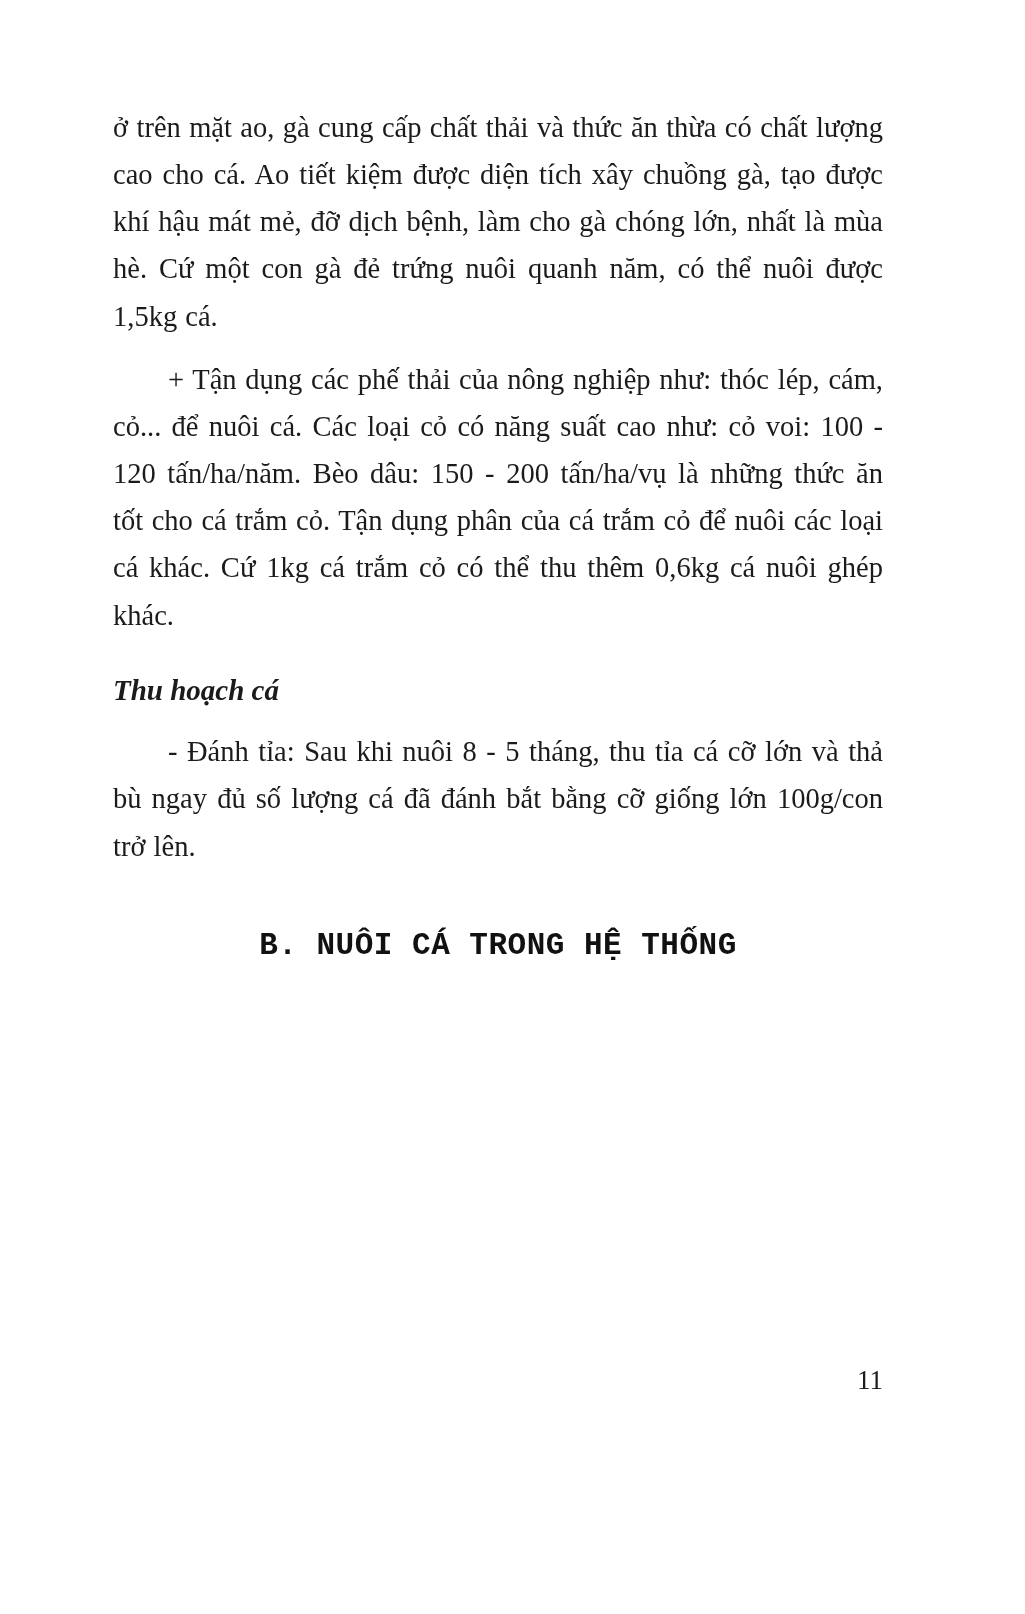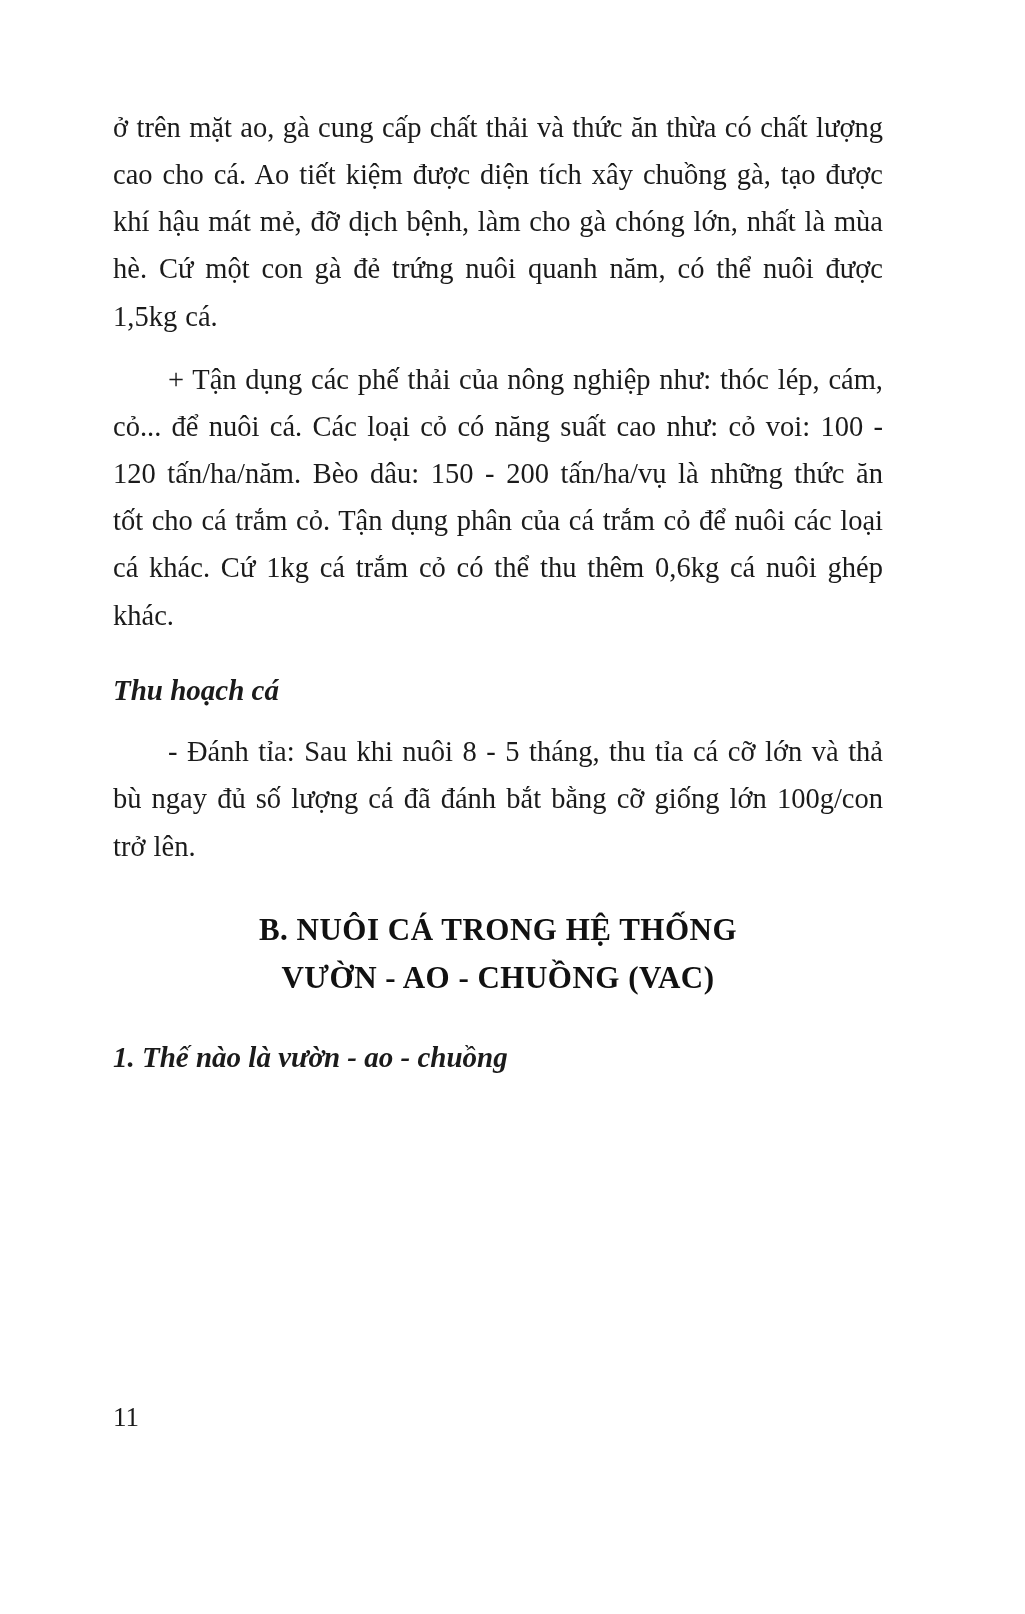--- a/index.html
+++ b/index.html
@@ -34,34 +34,35 @@
   p.body.indent { text-indent: 55px; margin-top: 16px; }
   p.body.noindent { text-indent: 0; }
   h3.heading {
     font-size: 29px;
     font-weight: bold;
     margin: 30px 0 12px 0;
     line-height: 1.5;
     font-style: italic;
   }
   .section-title {
-    margin: 36px 0 34px 0;
+    margin: 52px 0 34px 0;
     text-align: center;
-    font-family: Liberation Serif, serif;
+    font-family: Liberation Mono, monospace;
     font-weight: bold;
     font-size: 31px;
     line-height: 1.55;
     letter-spacing: 0.5px;
     color: #111111;
   }
   .page-number {
     position: absolute;
-    top: 1402px;
+    top: 1365px;
     left: 113px;
     width: 770px;
+    text-align: right;
     font-size: 27px;
     color: #1b1b1b;
   }
 </style>
 </head>
 <body>
 
 <div class="page">
   <div class="text-area">
 
@@ -69,22 +70,20 @@
 
     <p class="body indent">+ Tận dụng các phế thải của nông nghiệp như: thóc lép, cám, cỏ... để nuôi cá. Các loại cỏ có năng suất cao như: cỏ voi: 100 - 120 tấn/ha/năm. Bèo dâu: 150 - 200 tấn/ha/vụ là những thức ăn tốt cho cá trắm cỏ. Tận dụng phân của cá trắm cỏ để nuôi các loại cá khác. Cứ 1kg cá trắm cỏ có thể thu thêm 0,6kg cá nuôi ghép khác.</p>
 
     <h3 class="heading">Thu hoạch cá</h3>
 
     <p class="body indent">- Đánh tỉa: Sau khi nuôi 8 - 5 tháng, thu tỉa cá cỡ lớn và thả bù ngay đủ số lượng cá đã đánh bắt bằng cỡ giống lớn 100g/con trở lên.</p>
 
 
     <div class="section-title">
       <div>B. NUÔI CÁ TRONG HỆ THỐNG</div>
-      <div>VƯỜN - AO - CHUỒNG (VAC)</div>
     </div>
 
-    <h3 class="heading" style="margin-top:0;">1. Thế nào là vườn - ao - chuồng</h3>
 
 
   </div>
 
   <div class="page-number">11</div>
 </div>
 
 </body></html>

